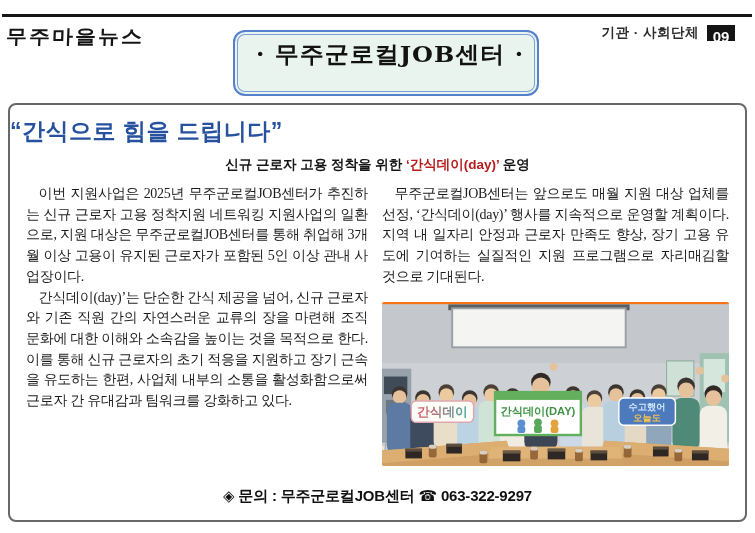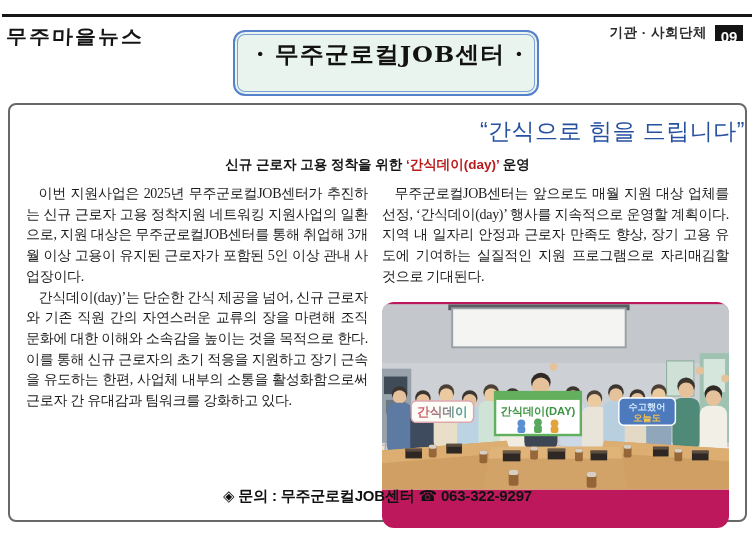--- a/index.html
+++ b/index.html
@@ -5,55 +5,55 @@
   * { margin:0; padding:0; box-sizing:border-box; }
   html,body { width:755px; height:533px; background:#ffffff; overflow:hidden;
     font-family:"Liberation Serif","DejaVu Serif",serif; }
   .page { position:relative; width:755px; height:533px; background:#fff; }
 
   
   .top-rule { position:absolute; left:2px; right:3px; top:14px; height:3px; background:#161616; }
   .logo { position:absolute; left:6px; top:23px; font-family:"DejaVu Serif",serif;
     font-weight:bold; font-size:21px; letter-spacing:2px; color:#141414;
     transform:scaleY(.92) skewX(-2deg); }
-  .section-wrap { position:absolute; right:12px; top:24px; display:flex; align-items:center; gap:8px; }
+  .section-wrap { position:absolute; right:20px; top:24px; display:flex; align-items:center; gap:8px; }
   .section-label { font-family:"Liberation Sans","DejaVu Sans",sans-serif; font-weight:bold;
     font-size:13.5px; color:#2b2b2b; letter-spacing:.5px; }
   .page-num { width:28px; height:16px; background:#141414; color:#fff; text-align:center;
     line-height:24px; font-family:"Liberation Sans","DejaVu Sans",sans-serif;
     font-weight:bold; font-size:15px; }
 
   
   .badge { position:absolute; left:233px; top:30px; width:306px; height:66px;
     background:#e9f4ee; border:2.5px solid #5580cc; border-radius:12px;
     box-shadow:inset 0 0 0 2px #e9f4ee, inset 0 0 0 3px #7b9fd9;
     text-align:center; padding-top:6px;padding-left:8px; }
   .badge-title { font-family:"DejaVu Serif",serif; font-weight:bold; font-size:24px;
     color:#121212; letter-spacing:1px; transform:scaleY(.95); }
   .badge-sub { font-family:"DejaVu Serif",serif; font-weight:bold; font-size:11px;
     color:#1a1a1a; margin-top:1px; }
 
   
   .article-box { position:absolute; left:8px; top:103px; width:739px; height:419px;
     border:2px solid #686868; border-radius:8px; background:#fff; }
-  .headline { margin-top:11px; text-align:right;
-    font-family:"Liberation Sans","DejaVu Sans",sans-serif; font-weight:normal;
+  .headline { margin-top:11px; text-align:left;
+    font-family:"Liberation Sans","DejaVu Sans",sans-serif; font-weight:bold;
     font-size:23px; color:#26519f; letter-spacing:.5px; }
   .subhead { margin-top:9px; text-align:center;
     font-family:"Liberation Sans","DejaVu Sans",sans-serif; font-weight:bold;
     font-size:13.5px; color:#151515; }
   .subhead .hl { color:#b91c1c; }
 
   .cols { display:flex; gap:14px; margin:10px 16px 0 16px; }
   .col { width:347px; }
   .col p { font-size:14px; line-height:20.7px; color:#1c1c1c; text-align:justify;
     text-indent:.9em; letter-spacing:-.3px; word-break:break-all; }
 
-  .photo { margin-top:14px; width:347px; height:226px; border-radius:12px; overflow:hidden;
-    background:#be185d; }
+  .photo { margin-top:14px; width:347px; height:164px; border-radius:2px; overflow:hidden;
+    background:#f97316; }
   .photo svg { display:block; }
 
   .contact { position:absolute; left:0; right:0; bottom:14px; text-align:center;
     font-family:"Liberation Sans","DejaVu Sans",sans-serif; font-weight:bold;
     font-size:15px; color:#111; letter-spacing:-.2px; }
 </style>
 </head>
 <body>
 
 <div class="page">

